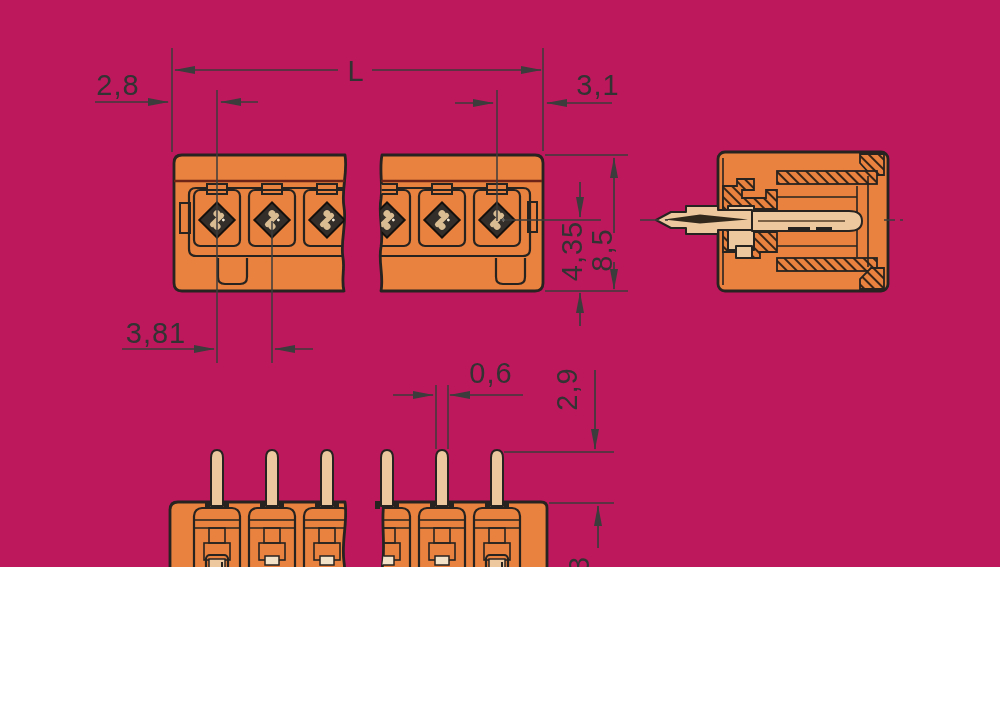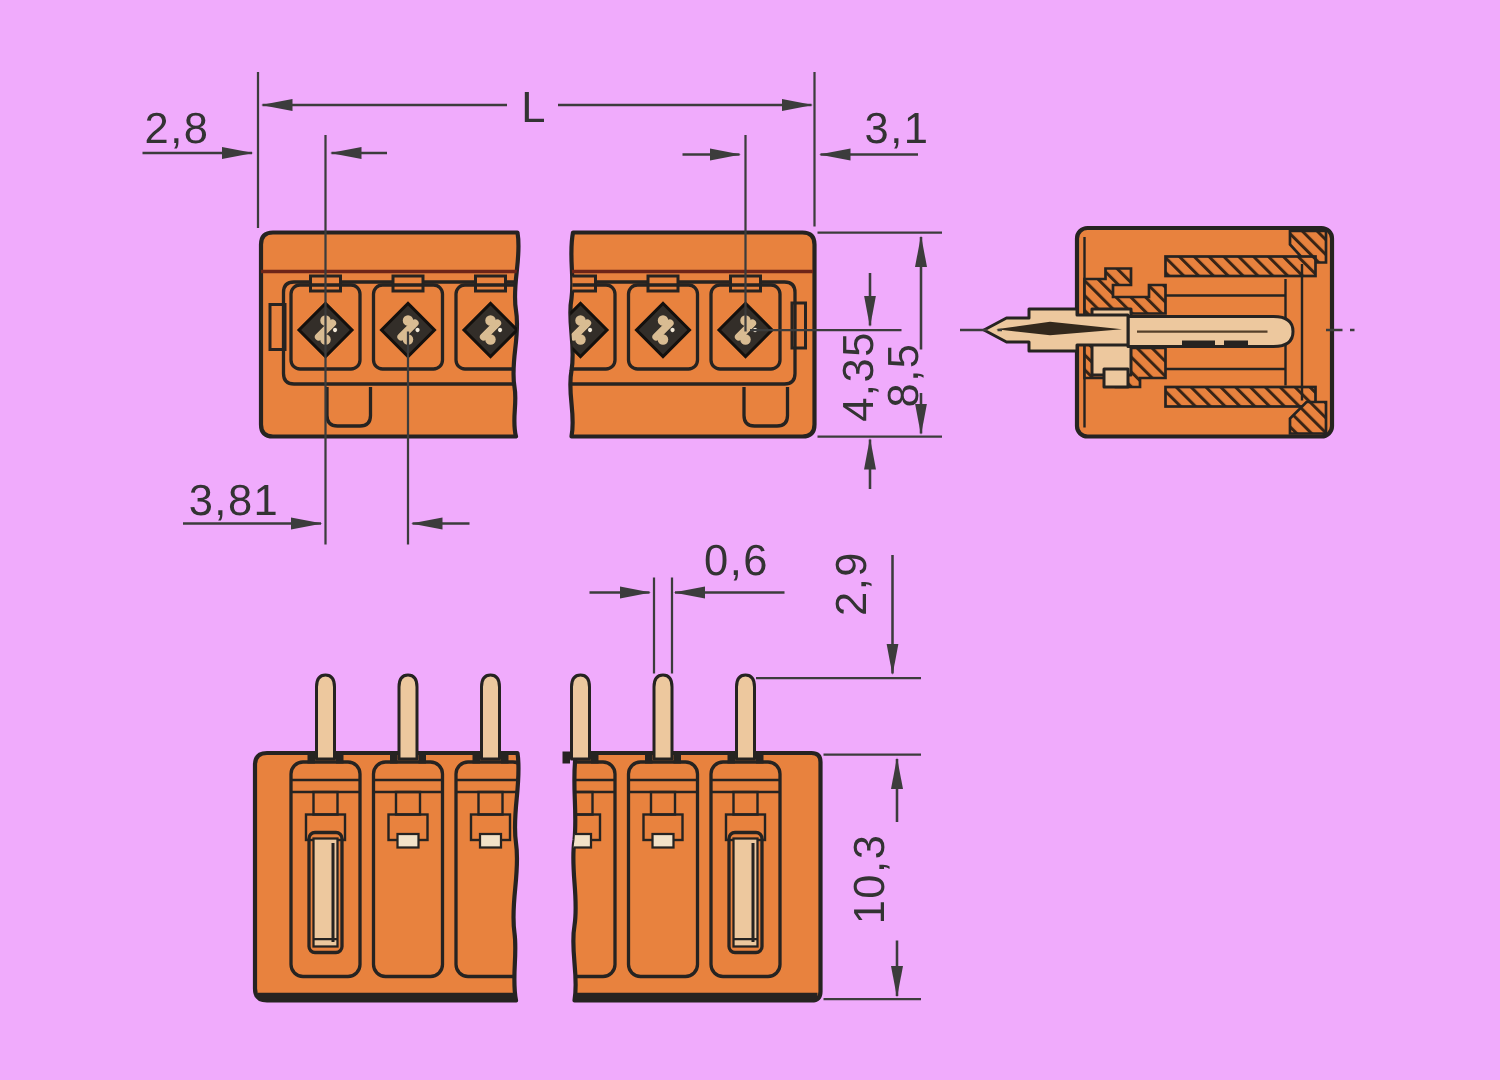--- a/index.html
+++ b/index.html
@@ -1,16 +1,16 @@
 <!DOCTYPE html>
 <html><head>
 <meta charset="utf-8">
 <style>
   html,body{margin:0;padding:0;background:#ffffff;}
-  .stage{position:relative;width:1000px;height:720px;background:#f0abfc;overflow:hidden;
+  .stage{position:relative;width:1000px;height:567px;background:#be185d;overflow:hidden;
          font-family:"Liberation Sans", sans-serif;}
   svg{display:block;}
   .body{fill:#E8823E;stroke:#262321;stroke-width:2.8;stroke-linejoin:round;}
   .detail{fill:none;stroke:#262321;stroke-width:2.2;stroke-linejoin:round;}
   .detail-thin{fill:none;stroke:#262321;stroke-width:1.6;}
   .fillcell{fill:#E8823E;stroke:#262321;stroke-width:2;}
   .tan{fill:#EDC89E;stroke:#262321;stroke-width:2;stroke-linejoin:round;}
   .tanthin{fill:#EDC89E;stroke:#262321;stroke-width:1.5;}
   .seam{stroke:#6E2518;stroke-width:2.4;fill:none;}
   .dim{stroke:#3C3C3C;stroke-width:1.7;fill:none;}

